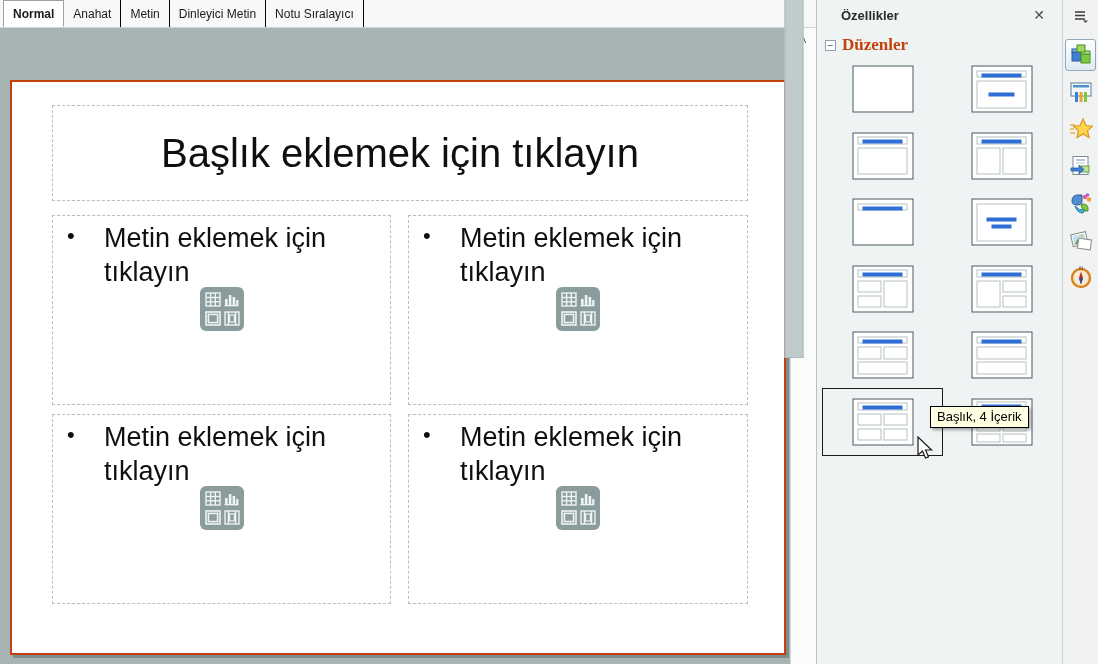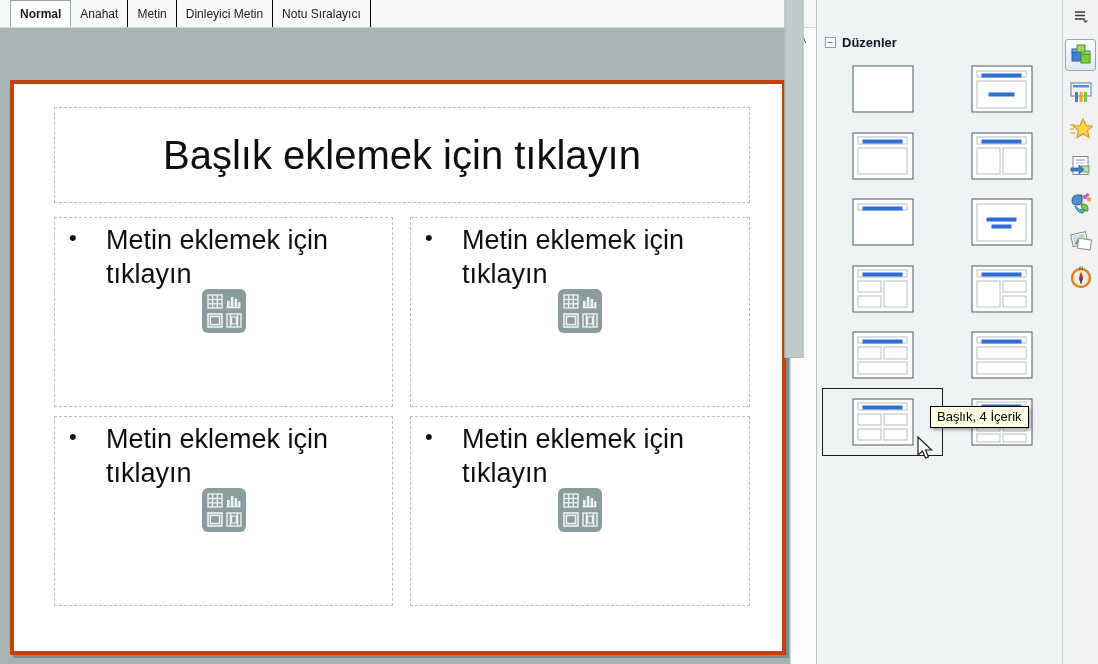--- a/index.html
+++ b/index.html
@@ -1,29 +1,29 @@
 <!DOCTYPE html>
 <html><head>
 <meta charset="utf-8">
 <style>
   * { margin:0; padding:0; box-sizing:border-box; }
   html,body { width:1098px; height:664px; overflow:hidden;
     font-family:"Liberation Sans", sans-serif; background:#ffffff; }
 
   
   .tabbar { position:absolute; left:0; top:0; width:816px; height:28px;
-    background:#f7f8f8; border-bottom:1px solid #cfd4d4; display:flex; align-items:stretch; padding-left:10px; }
+    background:#f7f8f8; border-bottom:1px solid #cfd4d4; display:flex; align-items:stretch; padding-left:3px; }
   .vtab { font-size:12px; color:#1a1a1a; padding:6px 9px 5px; border-right:1px solid #000000;
     display:flex; align-items:center; cursor:default; white-space:nowrap; }
   .vtab.active { font-weight:bold; background:#ffffff; border:1px solid #9aa4a4; border-bottom:1px solid #ffffff; }
 
   
   .workspace { position:absolute; left:0; top:28px; width:790px; height:636px; background:#a8b4b4; }
   .slide { position:absolute; left:10px; top:52px; width:776px; height:575px; background:#ffffff;
-    border:4px solid #c2410c; box-shadow:3px 3px 0 0 #7a8c8c; }
+    border:2px solid #c2410c; box-shadow:3px 3px 0 0 #7a8c8c; }
   .ph { position:absolute; border:1px dashed #b9bfbf; background:#ffffff; }
   .title-ph { left:40px; top:23px; width:696px; height:96px; display:flex; align-items:center; justify-content:center; }
   .title-ph .t { font-size:40px; color:#0f0f0f; letter-spacing:0; }
   .content-ph { width:339px; height:190px; }
   .content-ph .txt { position:absolute; left:14px; top:6px; right:6px; font-size:27px; color:#0f0f0f; line-height:1.25; padding-left:37px; }
   .content-ph .bullet { position:absolute; left:0; top:0; font-size:22px; }
   .ph-icons { position:absolute; left:50%; transform:translateX(-50%); top:71px; }
 
   
   .vscroll { position:absolute; left:790px; top:28px; width:26px; height:636px; background:#fafbfb; border-left:1px solid #d7dada; }
@@ -32,21 +32,21 @@
 
   
   .panel { position:absolute; left:816px; top:0; width:246px; height:664px; background:#eff3f3; border-left:1px solid #b9c1c1; }
   .panel-header { position:absolute; left:0; top:0; width:100%; height:30px; }
   .panel-title { position:absolute; left:24px; top:8px; font-size:13px; font-weight:bold; color:#2b2b2b; }
   .panel-close { position:absolute; right:14px; top:6px; width:18px; height:18px; display:flex; align-items:center; justify-content:center;
     color:#4a4a4a; font-size:14px; cursor:default; }
   .section-row { position:absolute; left:8px; top:35px; display:flex; align-items:center; gap:6px; }
   .collapser { width:11px; height:11px; border:1px solid #8fa0b5; background:#fdfdfd; color:#3a4a5a; font-size:10px;
     line-height:9px; text-align:center; }
-  .section-label { font-size:13px; font-weight:bold; color:#0f172a; }
+  .section-label { font-size:17px; font-weight:bold; color:#c2410c;font-family:Liberation Serif, serif; }
 
   
   .layout-grid { position:absolute; left:6px; top:56px; width:238px; display:grid; grid-template-columns:119px 119px; grid-auto-rows:66.5px; }
   .layout-cell { position:relative; }
   .layout-cell.hovered { outline:1px solid #1c1c1c; }
   .thumb { position:absolute; left:50%; top:50%; transform:translate(-50%,-50%); width:61px; height:47px;
     background:#ffffff; border:1px solid #46565c; }
   .thumb .p { position:absolute; border:1px solid #b6c0c0; background:#ffffff; }
   .thumb .bl { position:absolute; background:#2e6fd6; height:4px; }
 
@@ -223,20 +223,24 @@
 </div>
   </div>
 </div>
 
 <div class="vscroll">
   <div class="up">˄</div>
   <div class="thumb"></div>
 </div>
 
 <div class="panel">
+  <div class="panel-header">
+    <span class="panel-title">Özellikler</span>
+    <span class="panel-close">✕</span>
+  </div>
   <div class="section-row">
     <span class="collapser">−</span>
     <span class="section-label">Düzenler</span>
   </div>
   <div class="layout-grid" id="layout-grid">
       <div class="layout-cell">
         <div class="thumb"></div>
       </div>
       <div class="layout-cell">
         <div class="thumb">

